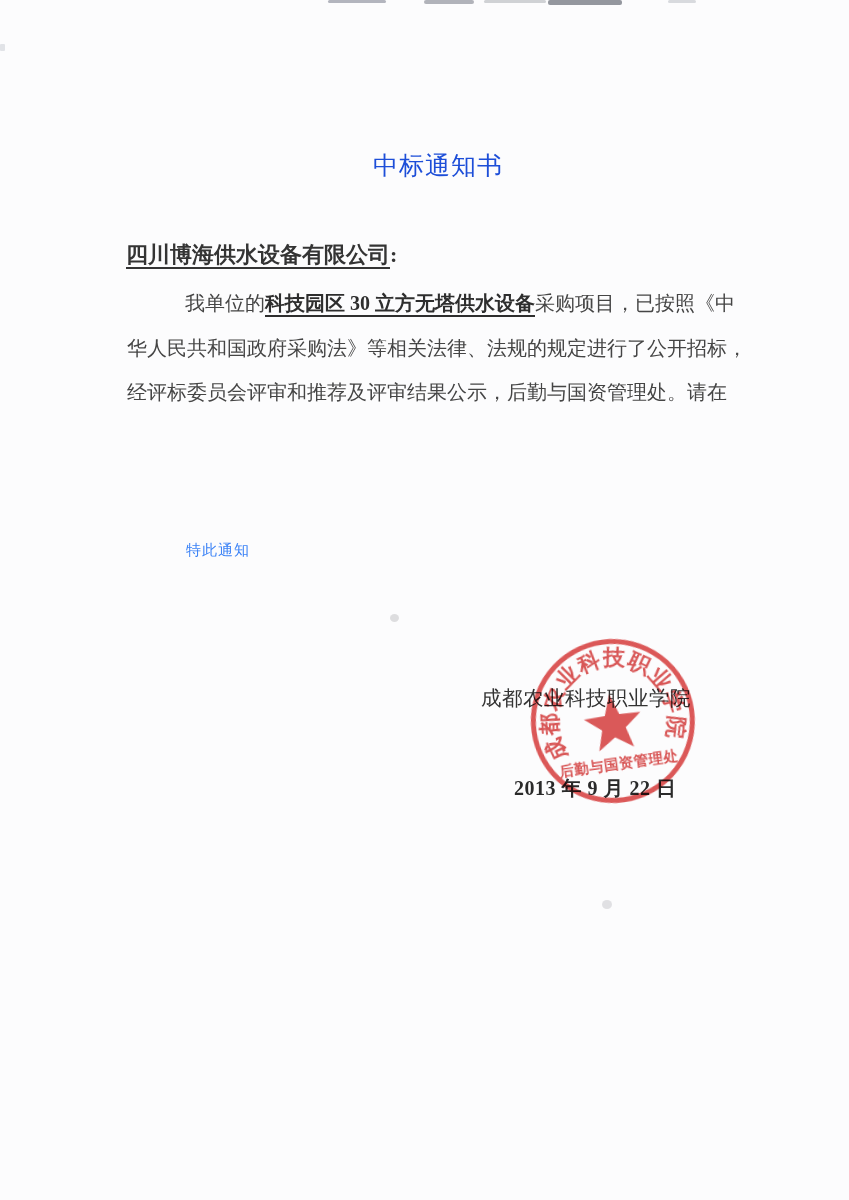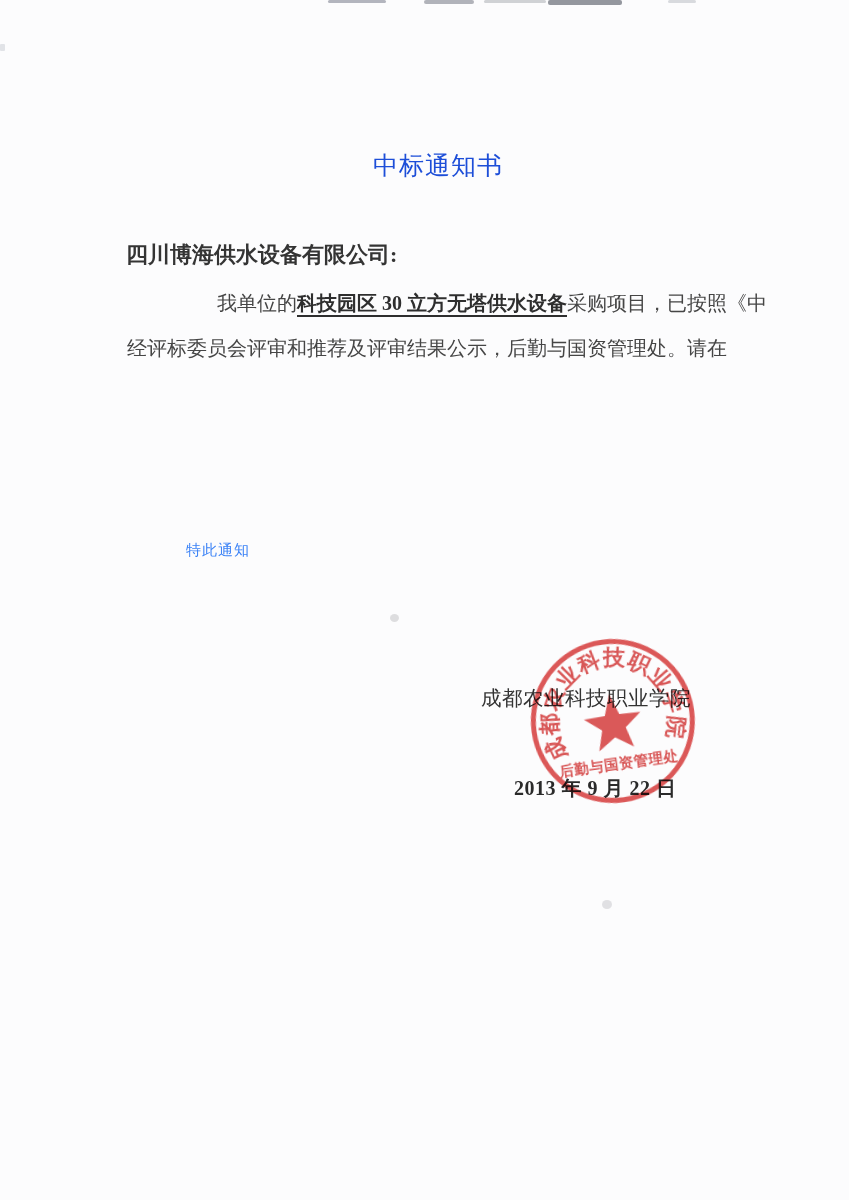--- a/index.html
+++ b/index.html
@@ -40,36 +40,37 @@
   .addressee {
     position: absolute;
     left: 126px;
     top: 240px;
     font-size: 22px;
     font-weight: 600;
     color: #343434;
     white-space: nowrap;
   }
   .addressee .name {
+    text-decoration: underline;
     text-underline-offset: 5px;
     text-decoration-thickness: 1.5px;
     margin-top: 37px;
   }
 
   .body-text {
     position: absolute;
     left: 127px;
     top: 281px;
     width: 640px;
     font-size: 20px;
     line-height: 44.5px;
     color: #454545;
   }
   .body-text .line { white-space: nowrap; }
-  .body-text .line.indent { text-indent: 58px; text-align: right; }
+  .body-text .line.indent { text-indent: 58px; }
   .body-text .em {
     font-weight: 700;
     color: #2e2e2e;
     text-decoration: underline;
     text-underline-offset: 5px;
     text-decoration-thickness: 1.5px;
   }
   .body-text .days {
     display: inline-block;
     padding: 0 9px;
@@ -135,20 +136,21 @@
   <div class="speck p1"></div>
   <div class="speck p2"></div>
   <div class="speck p3"></div>
 
   <div class="doc-title">中标通知书</div>
 
   <div class="addressee"><span class="name">四川博海供水设备有限公司</span><span>:</span></div>
 
   <div class="body-text">
     <div class="line indent"><span>我单位的</span><span class="em">科技园区 30 立方无塔供水设备</span><span>采购项目，已按照《中</span></div>
+    <div class="line">华人民共和国政府采购法》等相关法律、法规的规定进行了公开招标，</div>
     <div class="line">经评标委员会评审和推荐及评审结果公示，后勤与国资管理处。请在</div>
   </div>
 
   <div class="closing">特此通知</div>
 
   <div class="issuer">成都农业科技职业学院</div>
   <div class="issue-date">2013 年 9 月 22 日</div>
 
   <svg class="stamp" viewBox="0 0 172 172" xmlns="http://www.w3.org/2000/svg">
     <circle cx="86" cy="85" r="79.5" fill="none" stroke-width="5" stroke="#dc4b4b"></circle>

